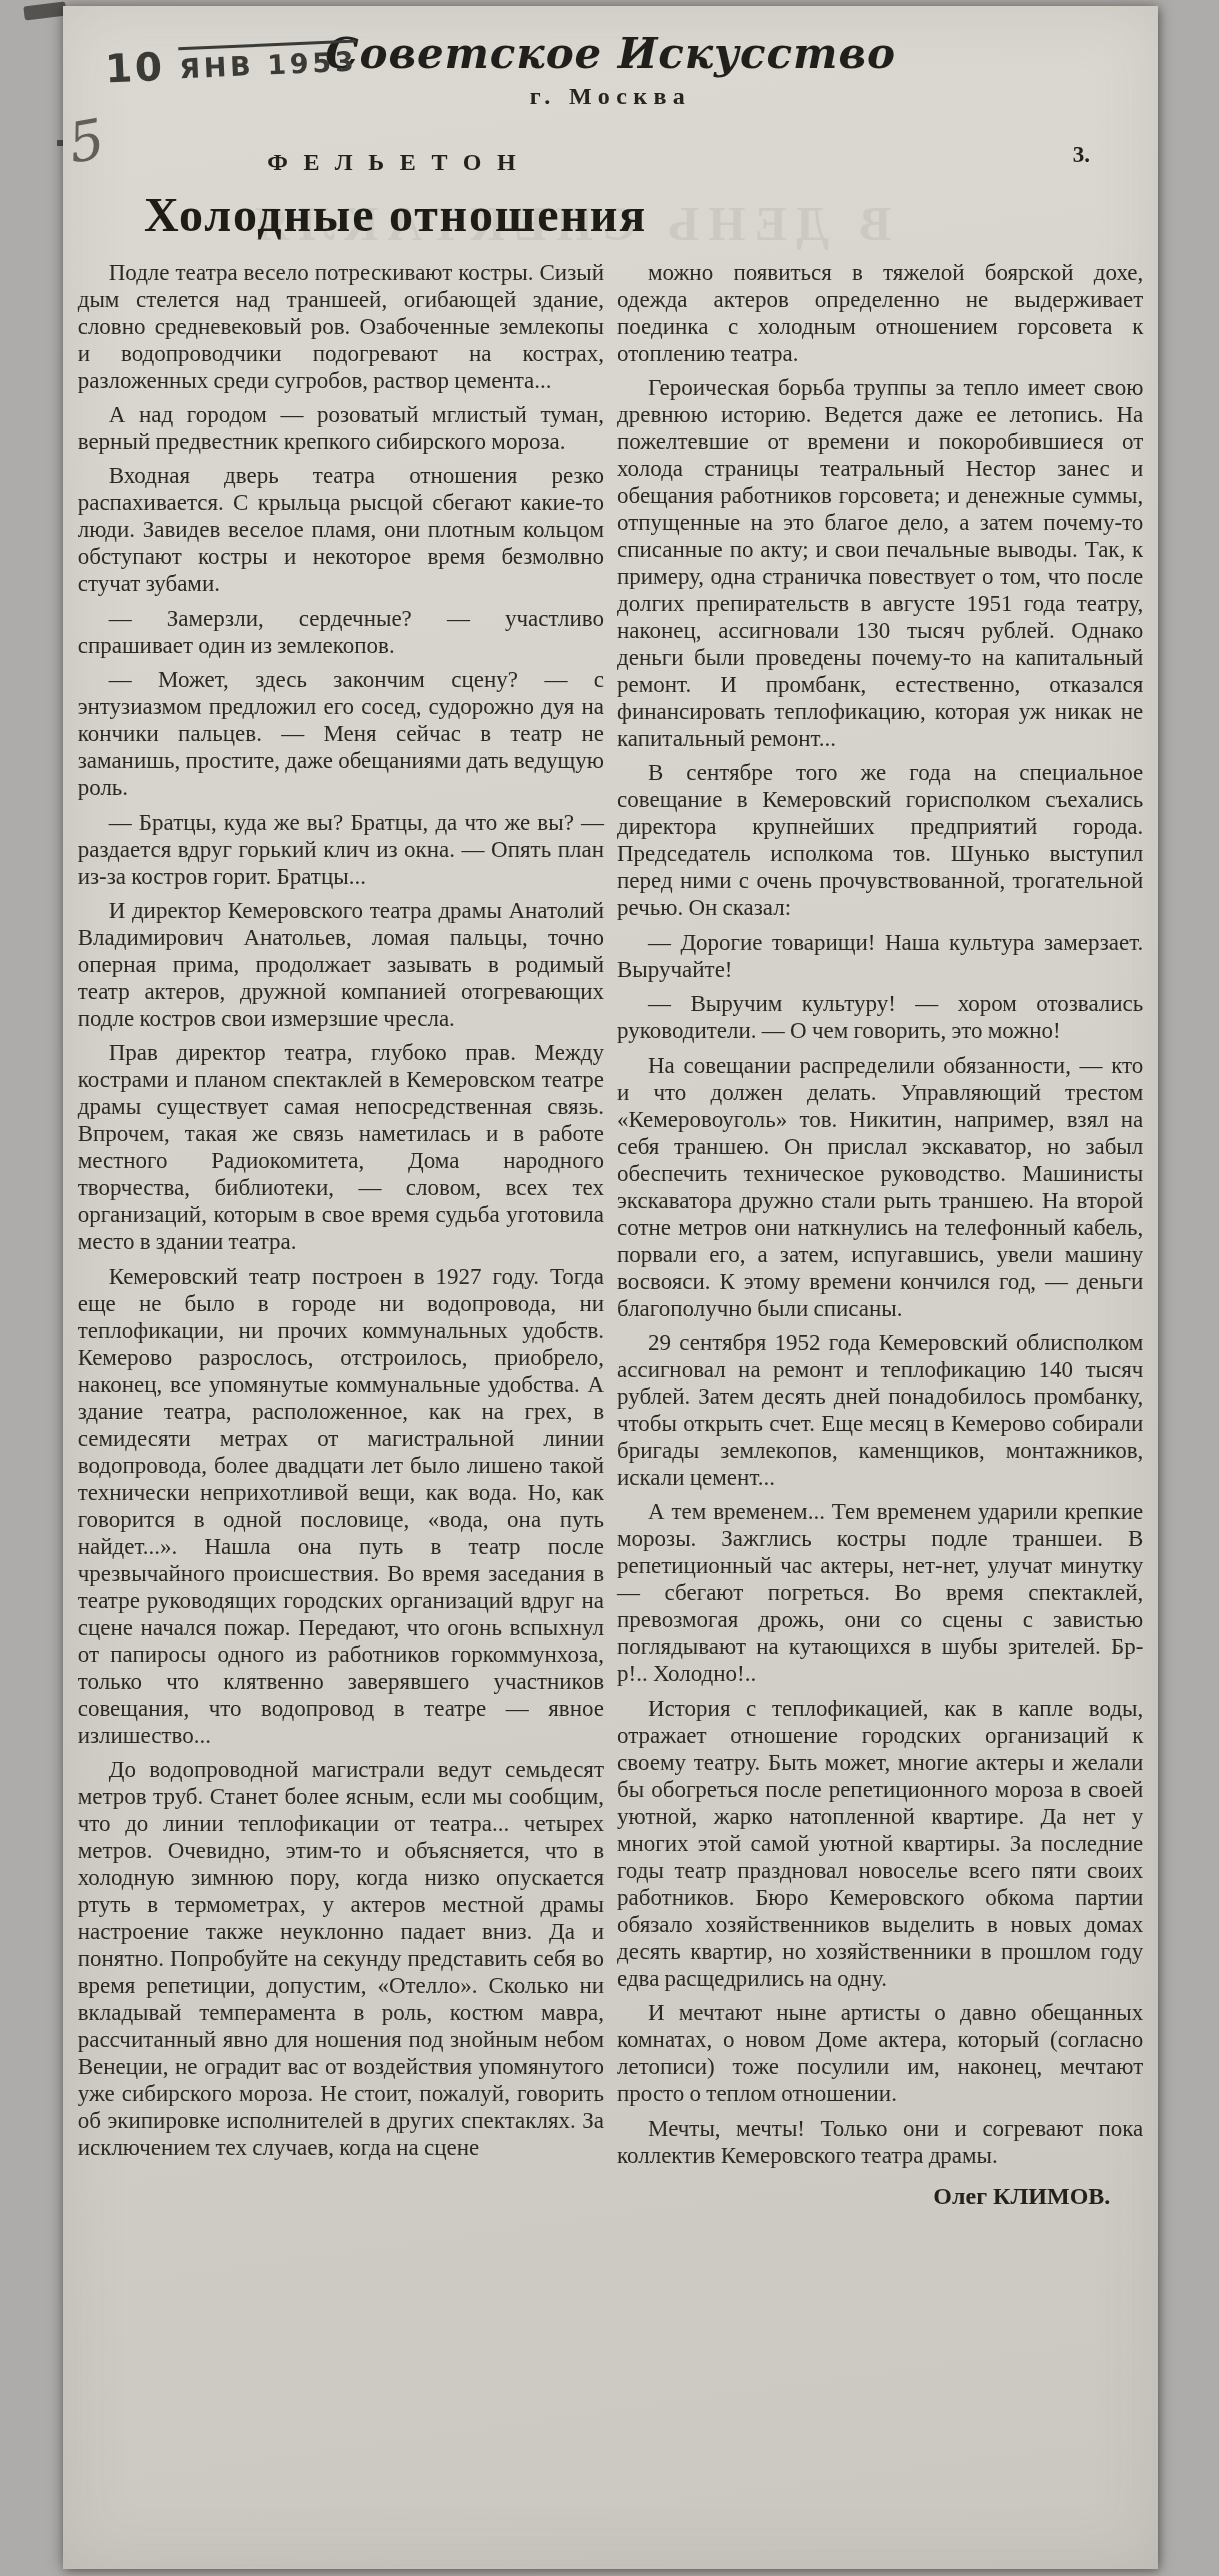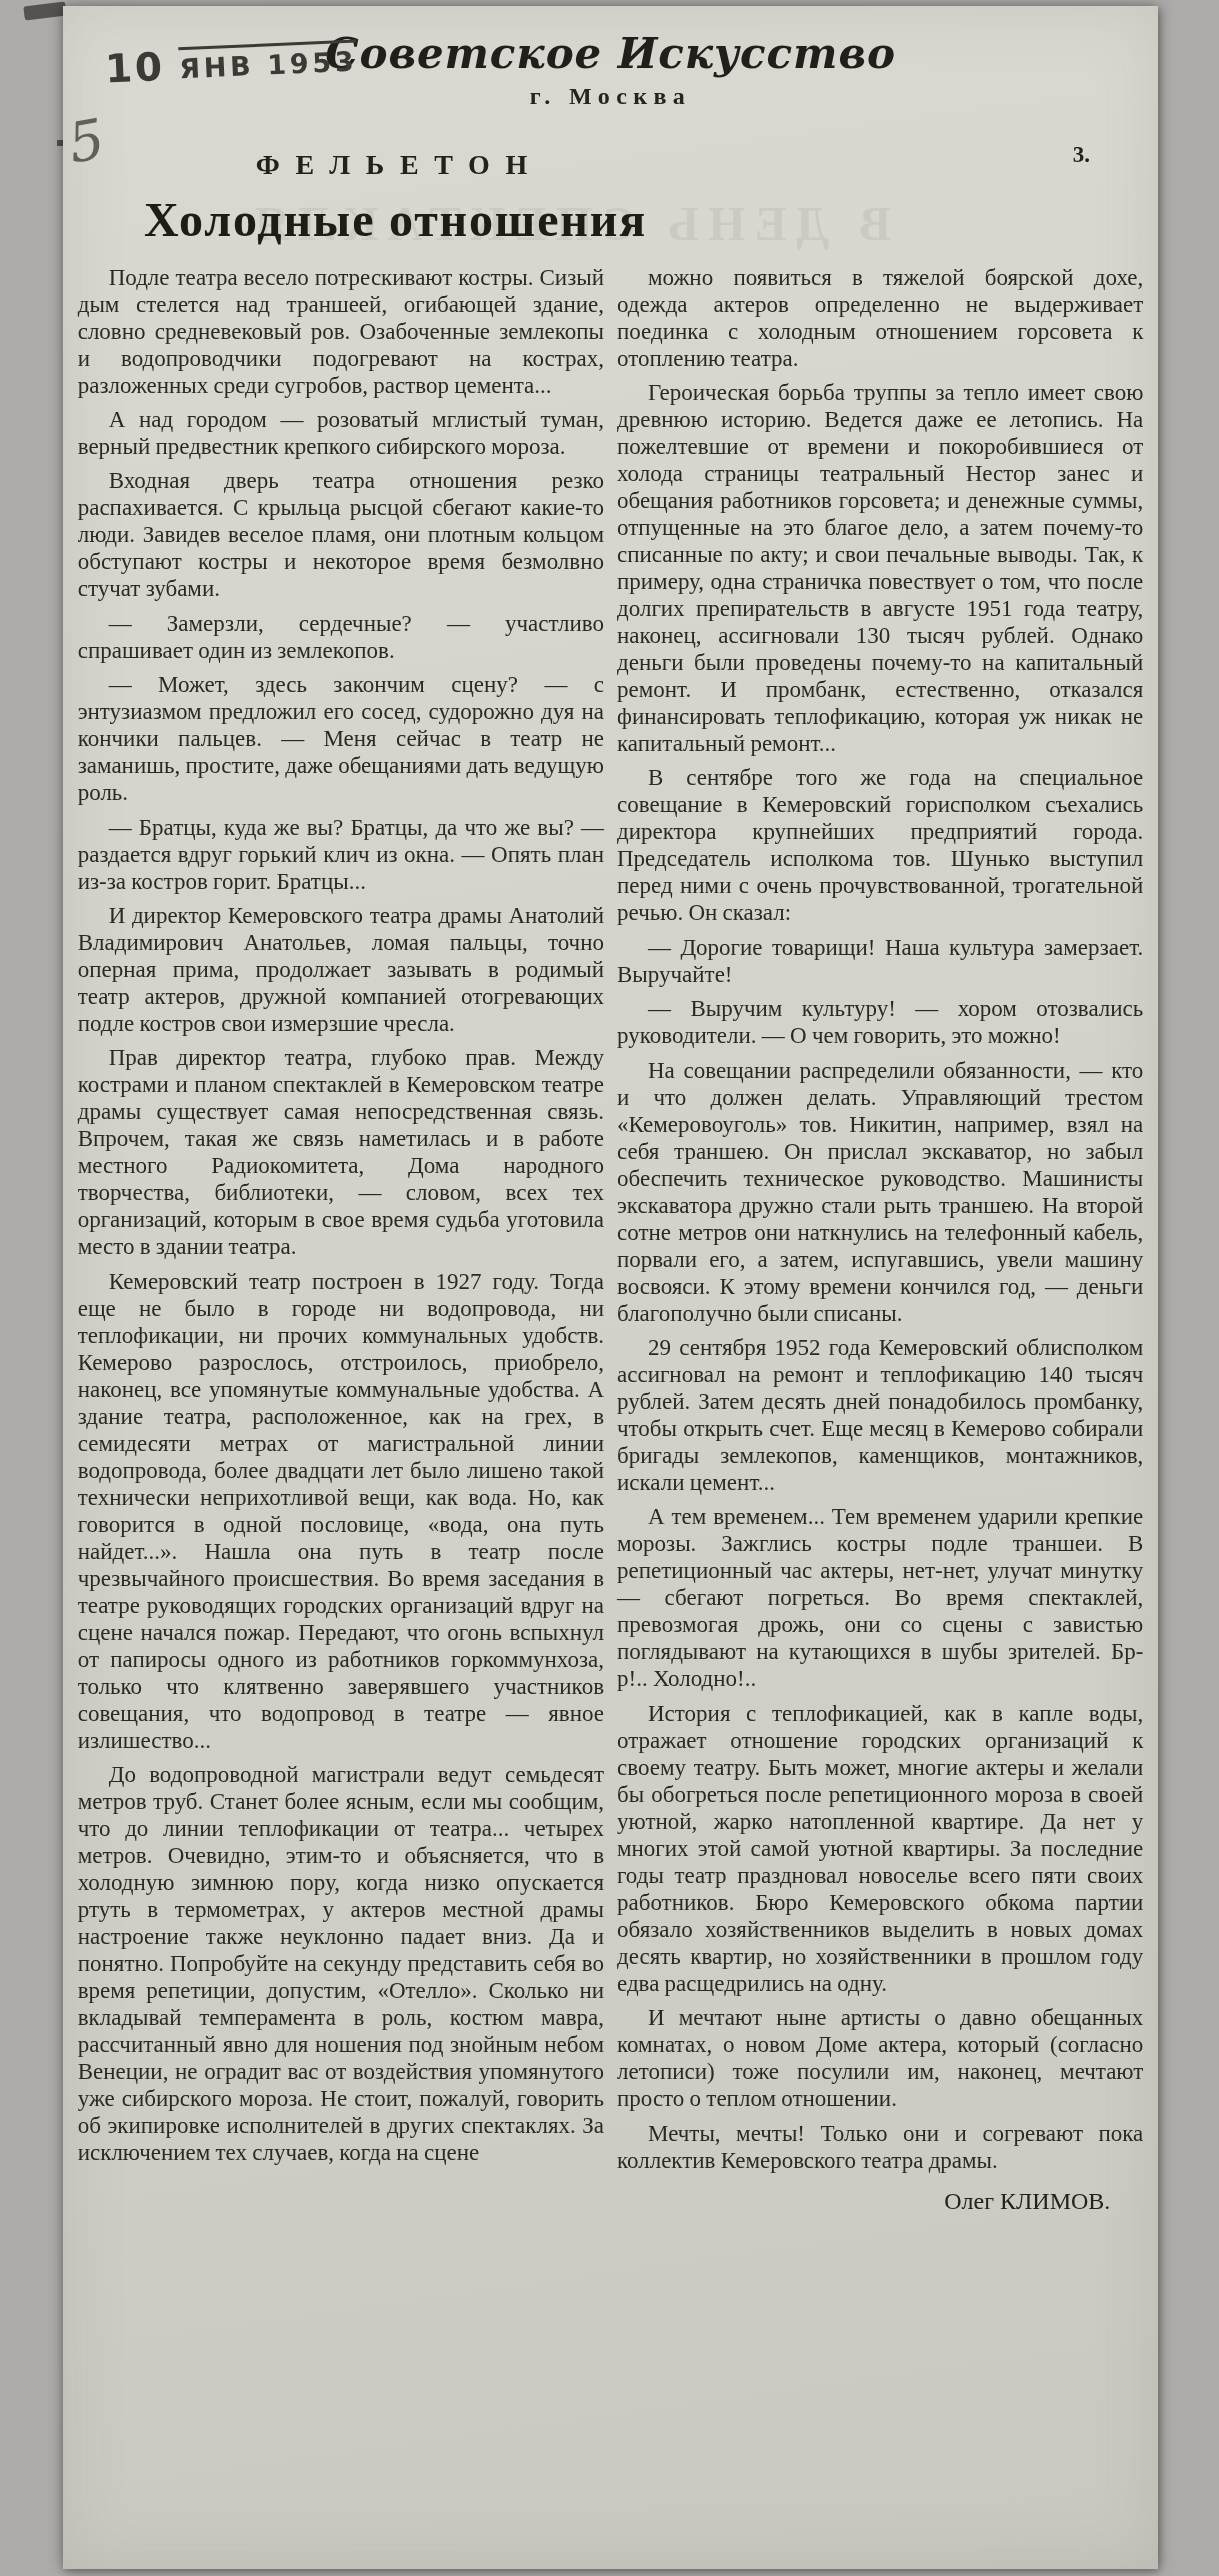--- a/index.html
+++ b/index.html
@@ -124,21 +124,21 @@
     pointer-events: none;
   }
   
   .headline {
     width: 60%;
     margin-top: 39px;
     text-align: center;
     position: relative;
   }
   .rubric {
-    font-size: 28px;
+    font-size: 24px;
     font-weight: bold;
     letter-spacing: 15.6px;
     text-indent: 15.6px;
     color: #232219;
   }
   .title {
     margin-top: 11px;
     font-size: 48px;
     font-weight: bold;
     letter-spacing: 1.8px;
@@ -165,21 +165,21 @@
     color: #2b2920;
     hyphens: auto;
     -webkit-hyphens: auto;
     word-spacing: -0.5px;
   }
   .byline {
     margin-top: 14.7px;
     padding-right: 33px;
     text-align: right;
     font-size: 24px;
-    font-weight: normal;
+    font-weight: bold;
     color: #22211a;
   }
   .dateline {
     margin-top: 11px;
     font-size: 22px;
     font-weight: bold;
     color: #2a2821;
   }
 </style>
 </head>

